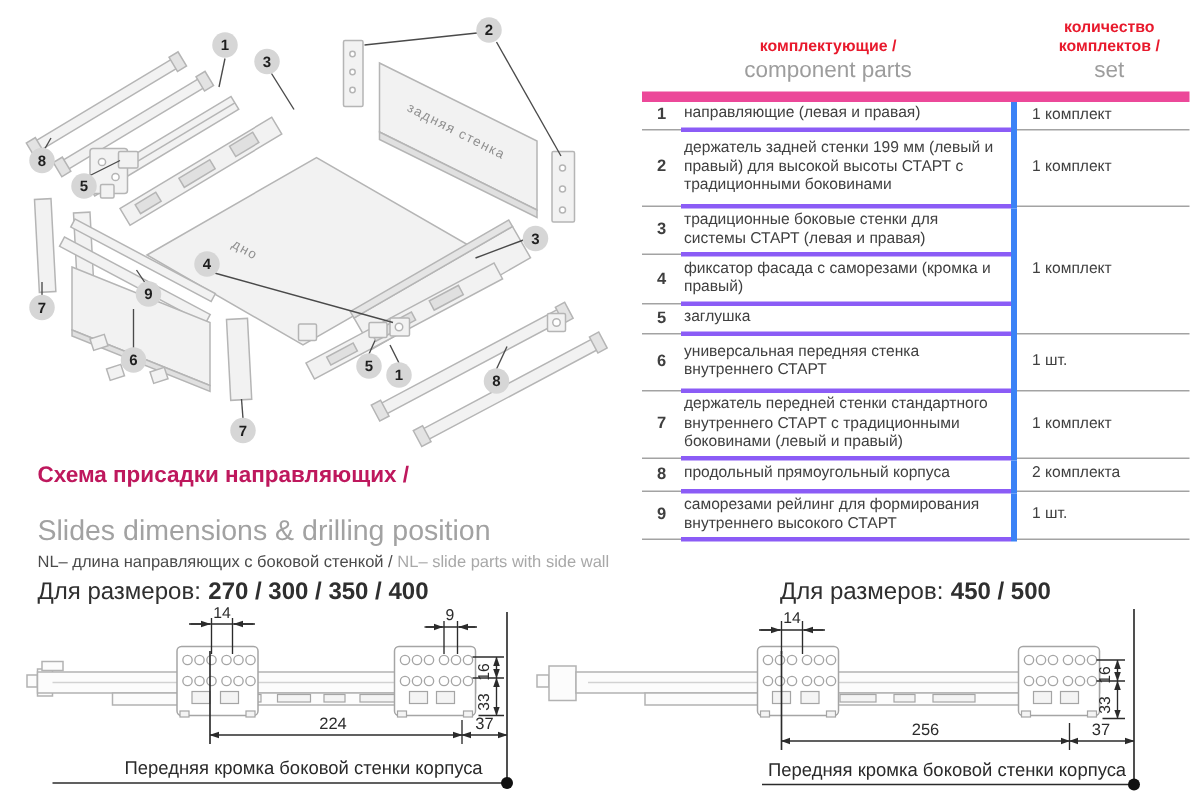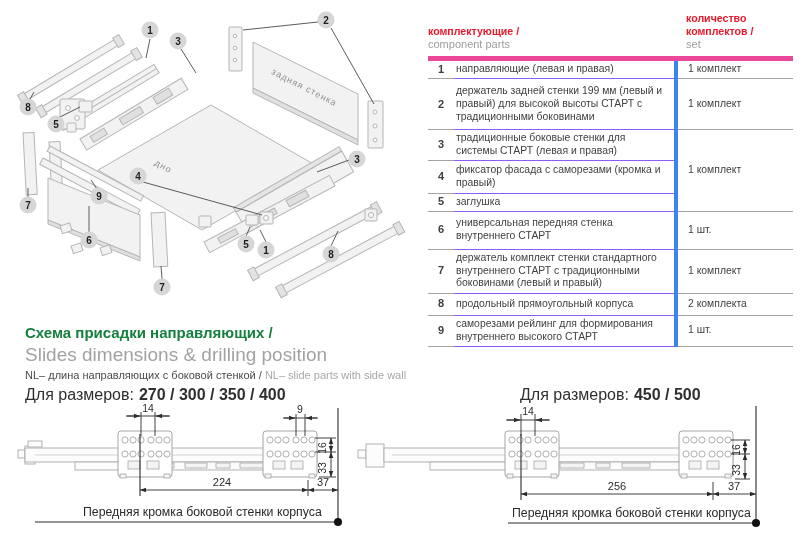--- a/index.html
+++ b/index.html
@@ -9,43 +9,43 @@
   }
   .abs{position:absolute;}
 
   
   #parts-table-wrap{left:428px;top:12px;width:365px;}
   table.parts{border-collapse:collapse;width:365px;table-layout:fixed;
     font-size:10.4px;line-height:1.22;color:#3f3f3f;}
   table.parts col.c-num{width:26px;}
   table.parts col.c-desc{width:222px;}
   table.parts col.c-qty{width:117px;}
-  table.parts th{border-bottom:5px solid #ec4899;vertical-align:bottom;
-    text-align:left;font-weight:normal;padding:0 0 4px 0;}
+  table.parts th{border-bottom:7px solid #ec4899;vertical-align:bottom;
+    text-align:center;font-weight:normal;padding:0 0 4px 0;}
   table.parts th.h-right{padding-left:10px;}
   .h-ru{color:#e8192c;font-weight:bold;font-size:10.6px;line-height:1.25;}
-  .h-en{color:#9d9d9d;font-size:11px;line-height:1.25;}
+  .h-en{color:#9d9d9d;font-size:15px;line-height:1.25;}
   td.num{ text-align:center;font-weight:bold;font-size:11px;
     border-bottom:1px solid #a3a3a3;vertical-align:middle;}
-  td.desc{border-bottom:1px solid #8b5cf6;vertical-align:middle;
+  td.desc{border-bottom:3px solid #8b5cf6;vertical-align:middle;
     padding:2px 6px 2px 2px;}
   td.qty{border-bottom:1px solid #a3a3a3;border-left:4px solid #3b82f6;
     vertical-align:middle;padding-left:10px;}
   tbody tr:nth-child(1){height:20px;}
   tbody tr:nth-child(2){height:51px;}
   tbody tr:nth-child(3){height:29px;}
   tbody tr:nth-child(4){height:33px;}
   tbody tr:nth-child(5){height:18px;}
   tbody tr:nth-child(6){height:38px;}
   tbody tr:nth-child(7){height:44px;}
   tbody tr:nth-child(8){height:22px;}
   tbody tr:nth-child(9){height:31px;}
 
   
-  #sec-title{left:25px;top:324px;font-size:15px;font-weight:bold;color:#15803d;}
+  #sec-title{left:25px;top:308px;font-size:15px;font-weight:bold;color:#be185d;}
   #sec-sub{left:25px;top:344px;font-size:19px;color:#a2a2a2;}
   #sec-nl{left:25px;top:369px;font-size:11px;}
   #sec-nl .ru{color:#4a4a4a;}
   #sec-nl .en{color:#a8a8a8;}
   .sizes-line{font-size:16px;color:#2f2f2f;}
   .sizes-line .lbl{margin-right:5px;}
   .sizes-line b{font-weight:bold;}
   #sizes-left{left:25px;top:386px;}
   #sizes-right{left:496px;top:386px;margin-left:24px;}
 
@@ -313,21 +313,21 @@
         <td class="num">5</td>
         <td class="desc">заглушка</td>
       </tr>
       <tr>
         <td class="num">6</td>
         <td class="desc">универсальная передняя стенка внутреннего СТАРТ</td>
         <td class="qty">1 шт.</td>
       </tr>
       <tr>
         <td class="num">7</td>
-        <td class="desc">держатель комплект стенки стандартного внутреннего СТАРТ с традиционными боковинами (левый и правый)</td>
+        <td class="desc">держатель передней стенки стандартного внутреннего СТАРТ с традиционными боковинами (левый и правый)</td>
         <td class="qty">1 комплект</td>
       </tr>
       <tr>
         <td class="num">8</td>
         <td class="desc">продольный прямоугольный корпуса</td>
         <td class="qty">2 комплекта</td>
       </tr>
       <tr>
         <td class="num">9</td>
         <td class="desc">саморезами рейлинг для формирования внутреннего высокого СТАРТ</td>

